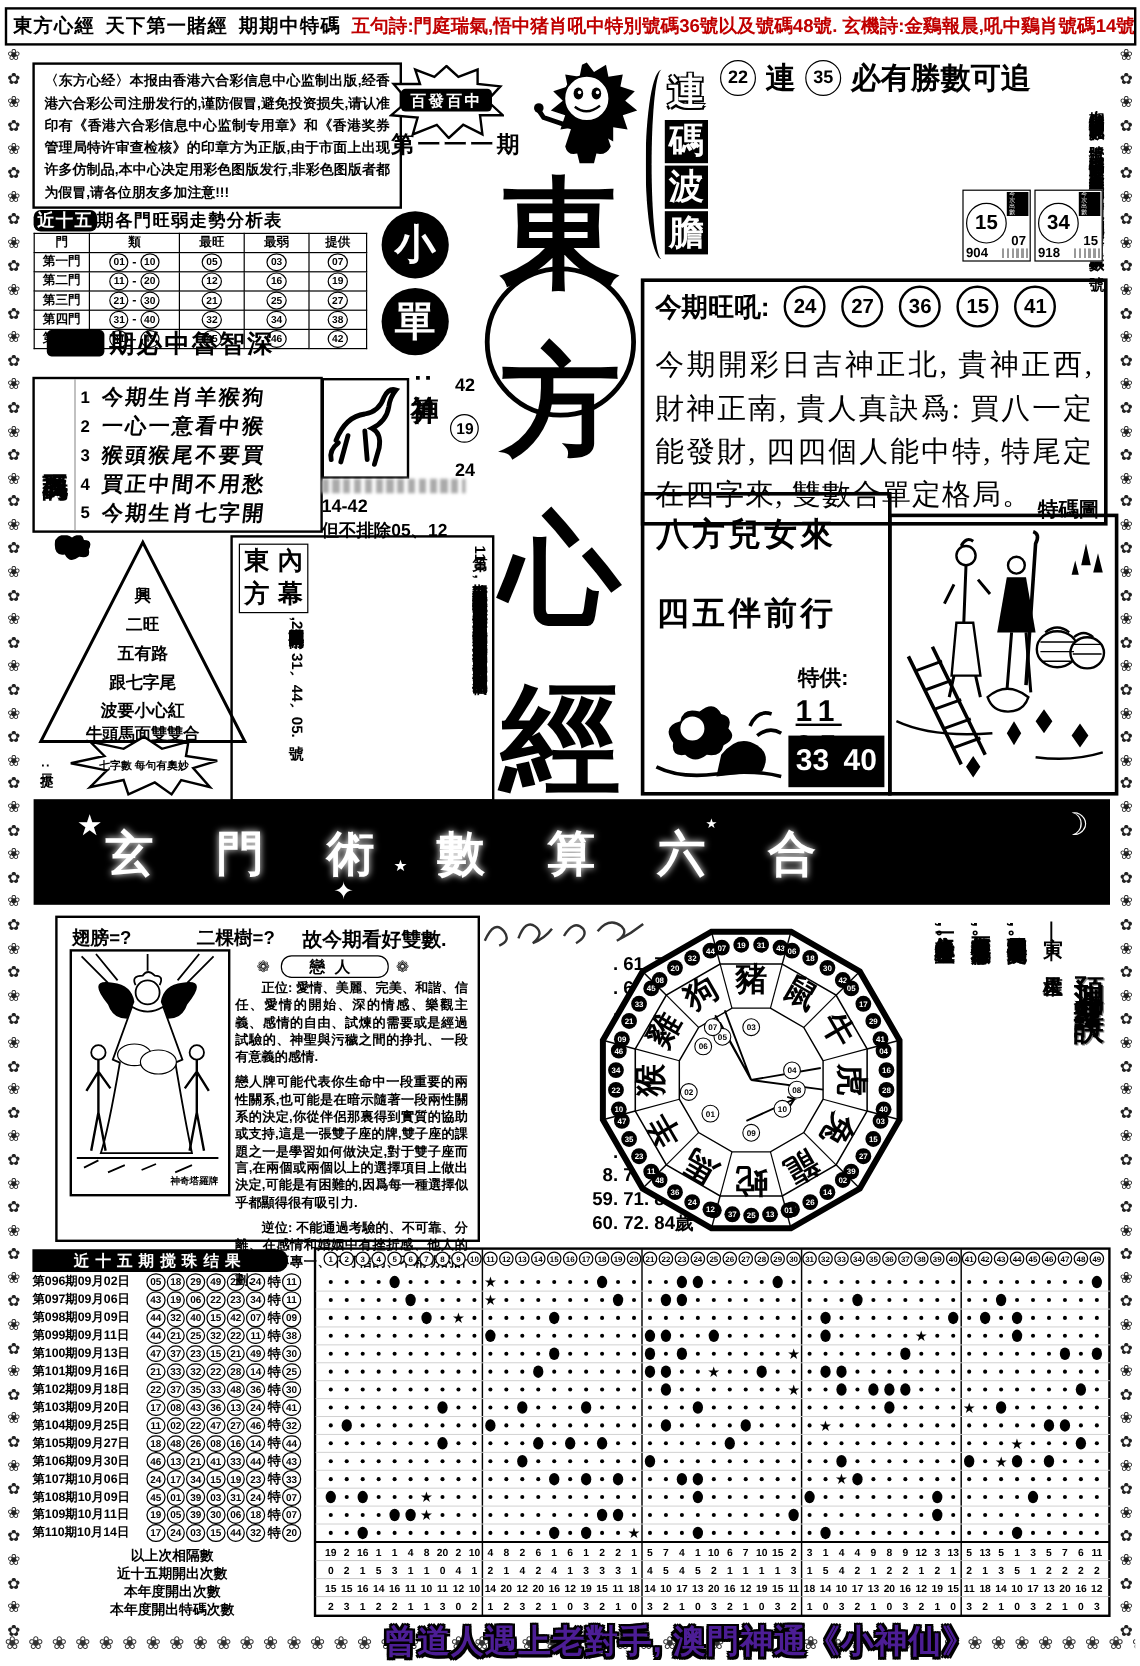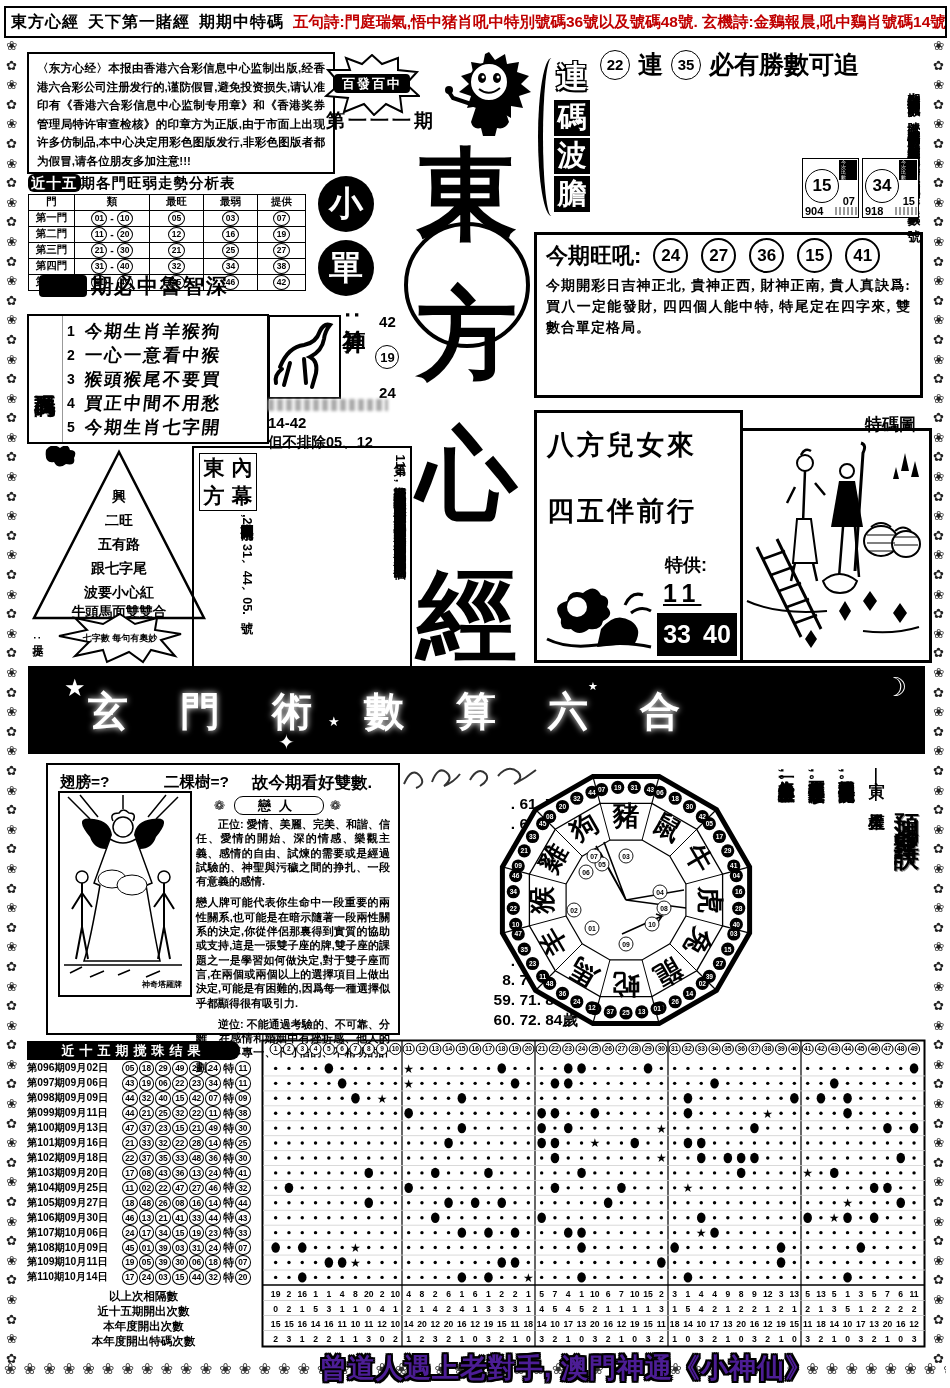--- a/index.html
+++ b/index.html
@@ -59,24 +59,24 @@
   #lm-label .oc{font-size:31px;font-weight:900;}
   #lm-label .ic{width:36px;height:36px;display:flex;align-items:center;justify-content:center;font-size:29px;font-weight:900;}
   #lm-head{position:absolute;left:62px;top:0;width:324px;display:flex;align-items:center;gap:8px;font-size:25px;font-weight:900;}
   #lm-body{position:absolute;left:64px;top:34px;width:320px;height:144px;writing-mode:vertical-rl;font-size:12.8px;font-weight:700;line-height:1.3;letter-spacing:1px;}
   .stamp{position:absolute;width:55px;height:58px;border:1.5px solid #000;background:#fff;}
   .stamp .big{position:absolute;left:2px;top:10px;width:32px;height:32px;border:1.5px solid #000;border-radius:50%;display:flex;align-items:center;justify-content:center;font-size:17px;font-weight:700;}
   .stamp .corner{position:absolute;right:1px;top:1px;width:18px;height:20px;background:#000;color:#fff;font-size:5px;line-height:5px;display:grid;grid-template-columns:1fr 1fr;text-align:center;align-items:center;}
   .stamp .sm{position:absolute;right:3px;top:36px;font-size:11px;font-weight:700;}
   .stamp .code{position:absolute;left:2px;bottom:0px;font-size:11px;font-weight:700;}
   .stamp .gray{position:absolute;right:1px;bottom:2px;width:22px;height:8px;background:repeating-linear-gradient(90deg,#999 0 2px,#fff 2px 4px);}
-  #wangou{left:534px;top:232px;width:389px;height:166px;border:3px solid #000;padding:3px 9px;box-sizing:border-box;}
+  #wangou{left:534px;top:232px;width:389px;height:206px;border:3px solid #000;padding:3px 9px;box-sizing:border-box;}
   #wg-top{display:flex;align-items:center;gap:12px;}
   #wg-title{font-size:22px;font-weight:900;}
-  #wg-text{font-size:14px;font-weight:700;font-family:"Liberation Serif",serif;line-height:1.5;text-align:justify;margin-top:2px;letter-spacing:1px;}
+  #wg-text{font-size:24px;font-weight:400;font-family:"Liberation Serif",serif;line-height:1.5;text-align:justify;margin-top:14px;letter-spacing:1px;}
   #eight{left:534px;top:410px;width:203px;height:247px;border:3px solid #000;}
   #eight .l1{position:absolute;left:10px;top:14px;font-size:27px;font-weight:900;letter-spacing:3px;}
   #eight .l2{position:absolute;left:10px;top:80px;font-size:27px;font-weight:900;letter-spacing:3px;}
   #eight .sup{position:absolute;left:128px;top:140px;font-size:18px;font-weight:900;}
   #eight .nw{position:absolute;left:126px;top:166px;font-size:25px;font-weight:900;letter-spacing:6px;text-decoration:underline;}
   #eight .nb{position:absolute;left:120px;top:200px;right:3px;bottom:4px;background:#000;color:#fff;font-size:25px;font-weight:900;display:flex;align-items:center;justify-content:center;gap:12px;}
   #tema-label{left:865px;top:413px;font-size:17px;font-weight:900;}
   #tema-box{left:740px;top:428px;width:186px;height:229px;border:3px solid #000;}
   #banner{left:28px;top:666px;width:897px;height:88px;background:#000;overflow:hidden;}
   #banner .txt{position:absolute;left:60px;top:18px;width:800px;color:#fff;font-size:40px;font-weight:900;letter-spacing:52px;white-space:nowrap;text-shadow:0 0 6px #fff;}

